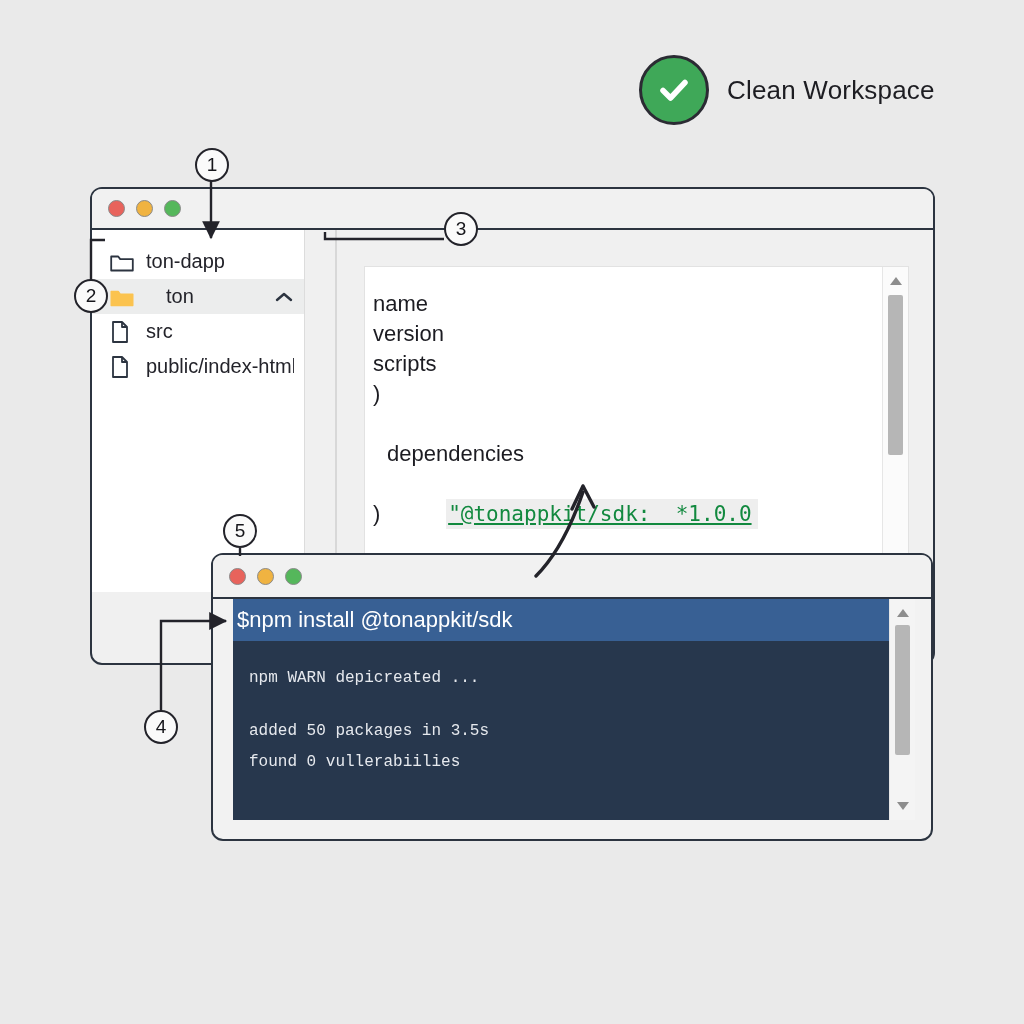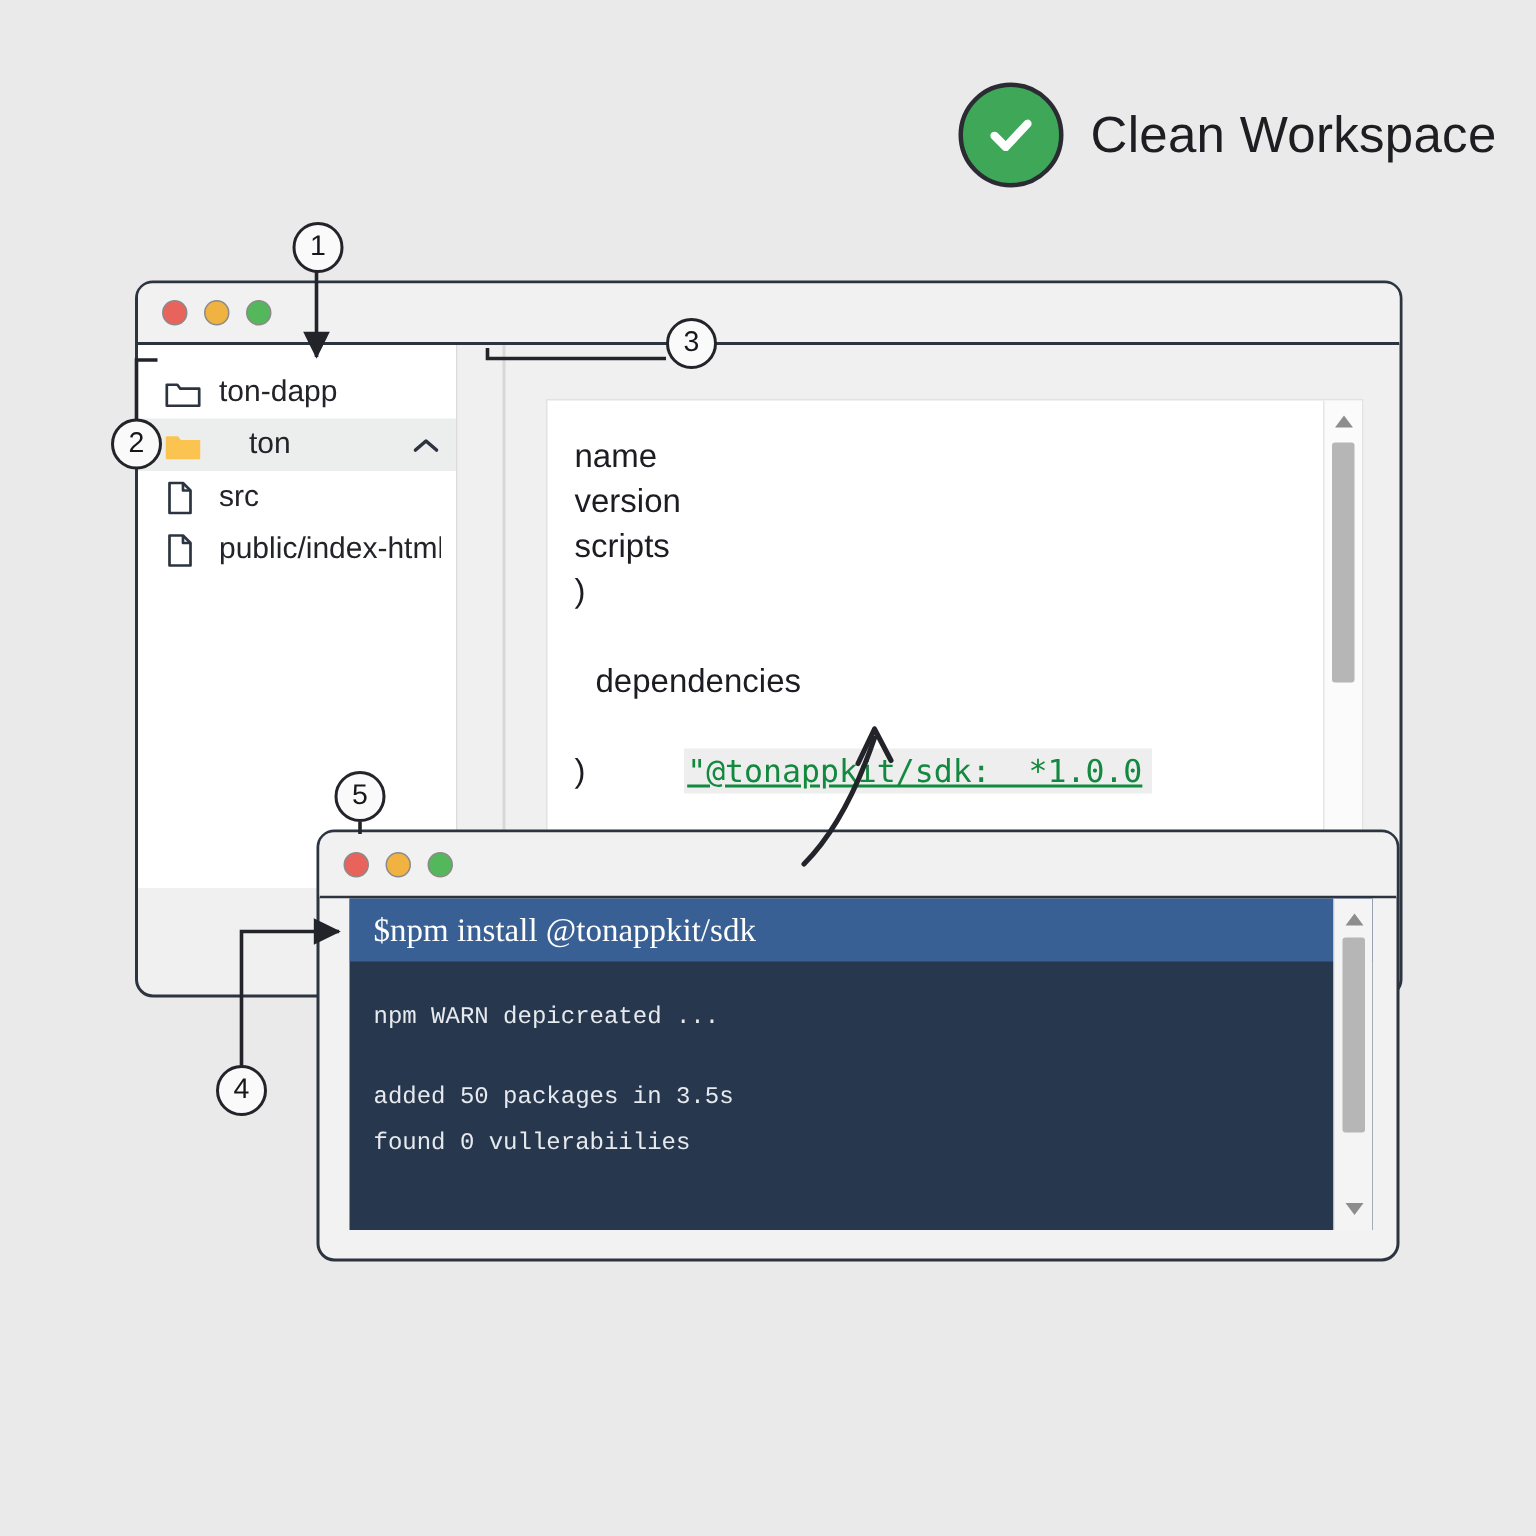--- a/index.html
+++ b/index.html
@@ -13,21 +13,21 @@
   #stage{position:absolute;left:0;top:0;width:1024px;height:1024px;}
 
   
   .badge{position:absolute;display:flex;align-items:center;gap:18px;}
   .badge-circle{
     width:70px;height:70px;border-radius:50%;
     background:#3fa858;border:3px solid #2b2b33;
     display:flex;align-items:center;justify-content:center;
     box-sizing:border-box;
   }
-  .badge-label{font-size:34px;color:#1d1d22;letter-spacing:.2px;white-space:nowrap;}
+  .badge-label{font-size:26px;color:#1d1d22;letter-spacing:.2px;white-space:nowrap;}
 
   
   .window{
     position:absolute;
     background:#f0f0f0;
     border:2.5px solid #2c3440;
     border-radius:12px;
     box-sizing:border-box;
   }
   .titlebar{
@@ -70,21 +70,21 @@
   }
 
   
   .editor{
     position:absolute;left:272px;top:77px;width:545px;height:463px;
     background:#ffffff;
     border:1px solid #e2e2e2;
     box-sizing:border-box;
     overflow:hidden;
   }
-  .code{padding:22px 0 0 18px;}
+  .code{padding:22px 0 0 8px;}
   .code-line{
     font-size:22px;color:#1c1c22;height:30px;line-height:30px;white-space:pre;
     font-family:"Liberation Sans", sans-serif;
   }
   .code-line.gap{height:30px;}
   .code-line.indent{padding-left:14px;}
   .code-line.dep{
     font-family:"DejaVu Sans Mono", monospace;
     color:#12893f;
     background:#eeeeee;
@@ -108,23 +108,23 @@
   
   #terminal{left:211px;top:553px;width:722px;height:288px;background:#f2f2f2;}
   #terminal .titlebar{height:44px;}
   .term-body{
     position:absolute;left:20px;top:44px;width:682px;height:221px;
     background:#27374d;
     box-sizing:border-box;overflow:hidden;
   }
   .term-cmd{
     background:#386094;color:#ffffff;
-    font-family:Liberation Serif, serif;
+    font-family:Liberation Sans, sans-serif;
     font-size:22px;height:42px;line-height:42px;
-    padding-left:16px;white-space:pre;
+    padding-left:4px;white-space:pre;
   }
   .term-out{
     font-family:Liberation Mono, monospace;
     font-size:16px;color:#e6e9ee;
     padding-left:16px;white-space:pre;line-height:31px;
   }
   .term-spacer{height:22px;}
 
   
   .callout{

